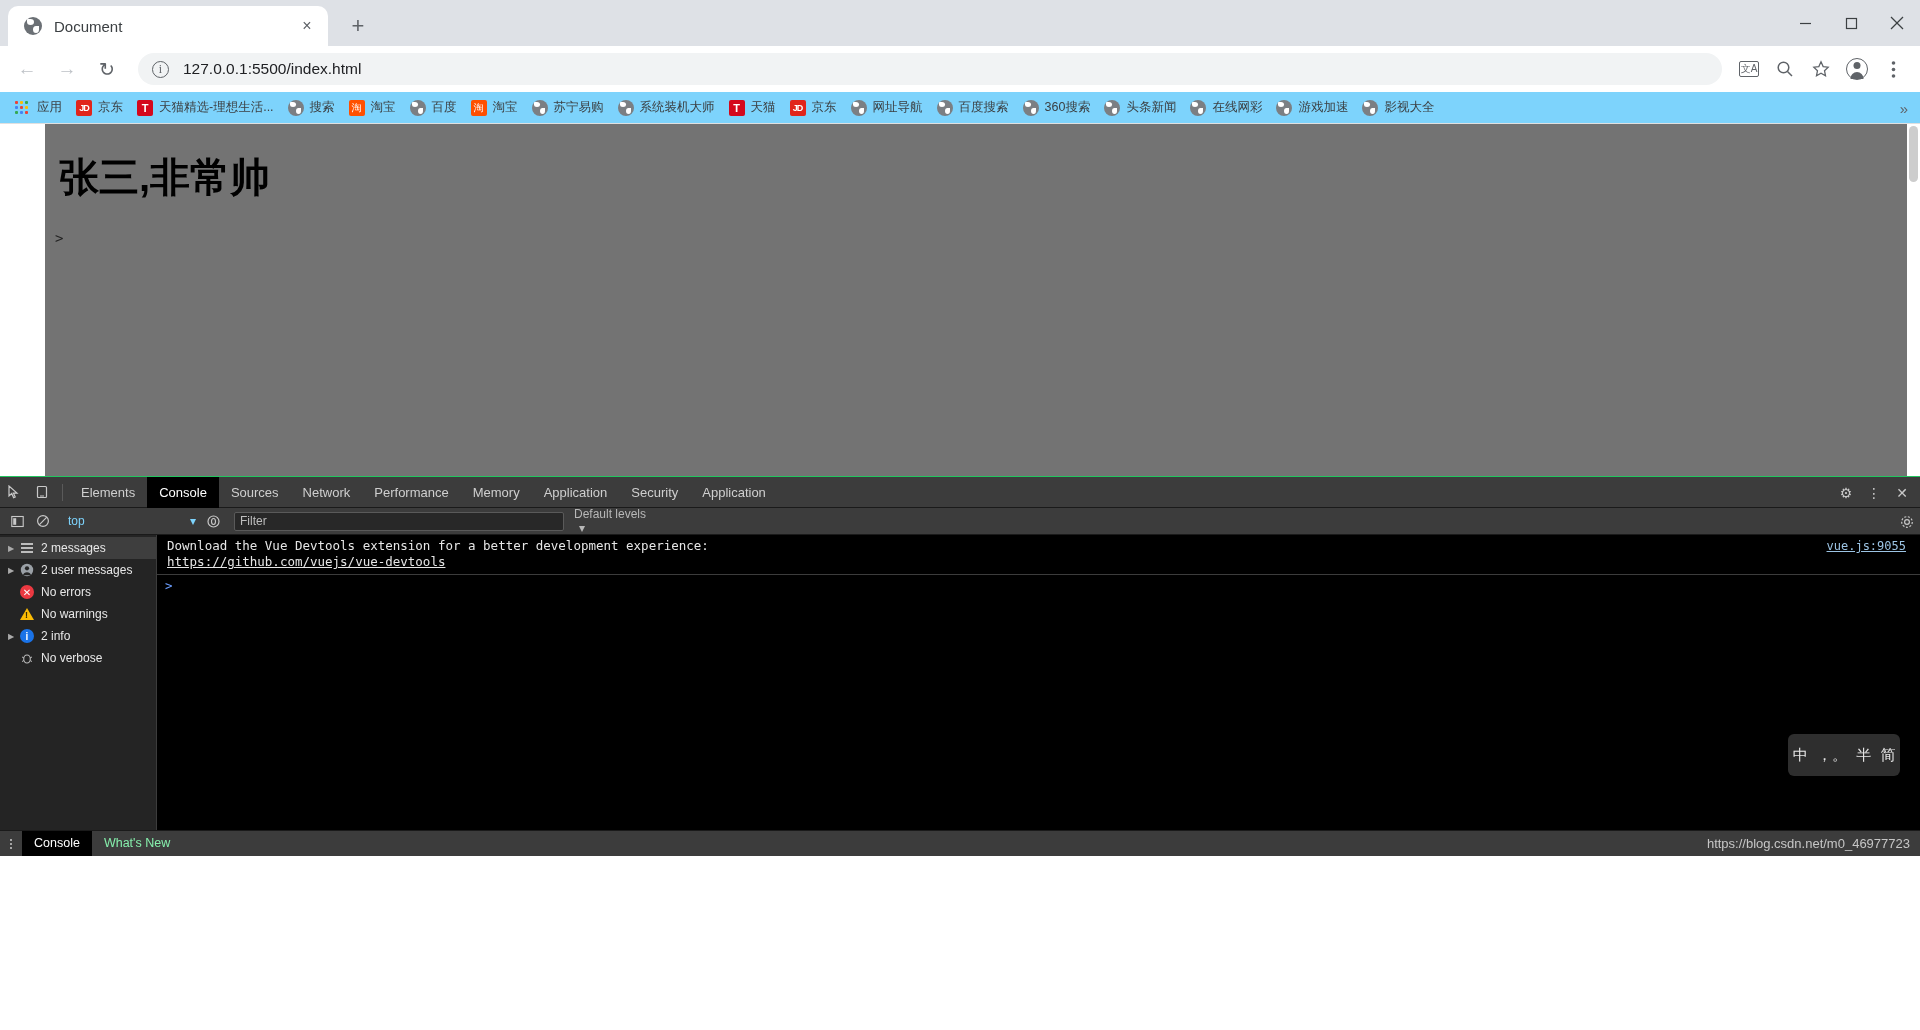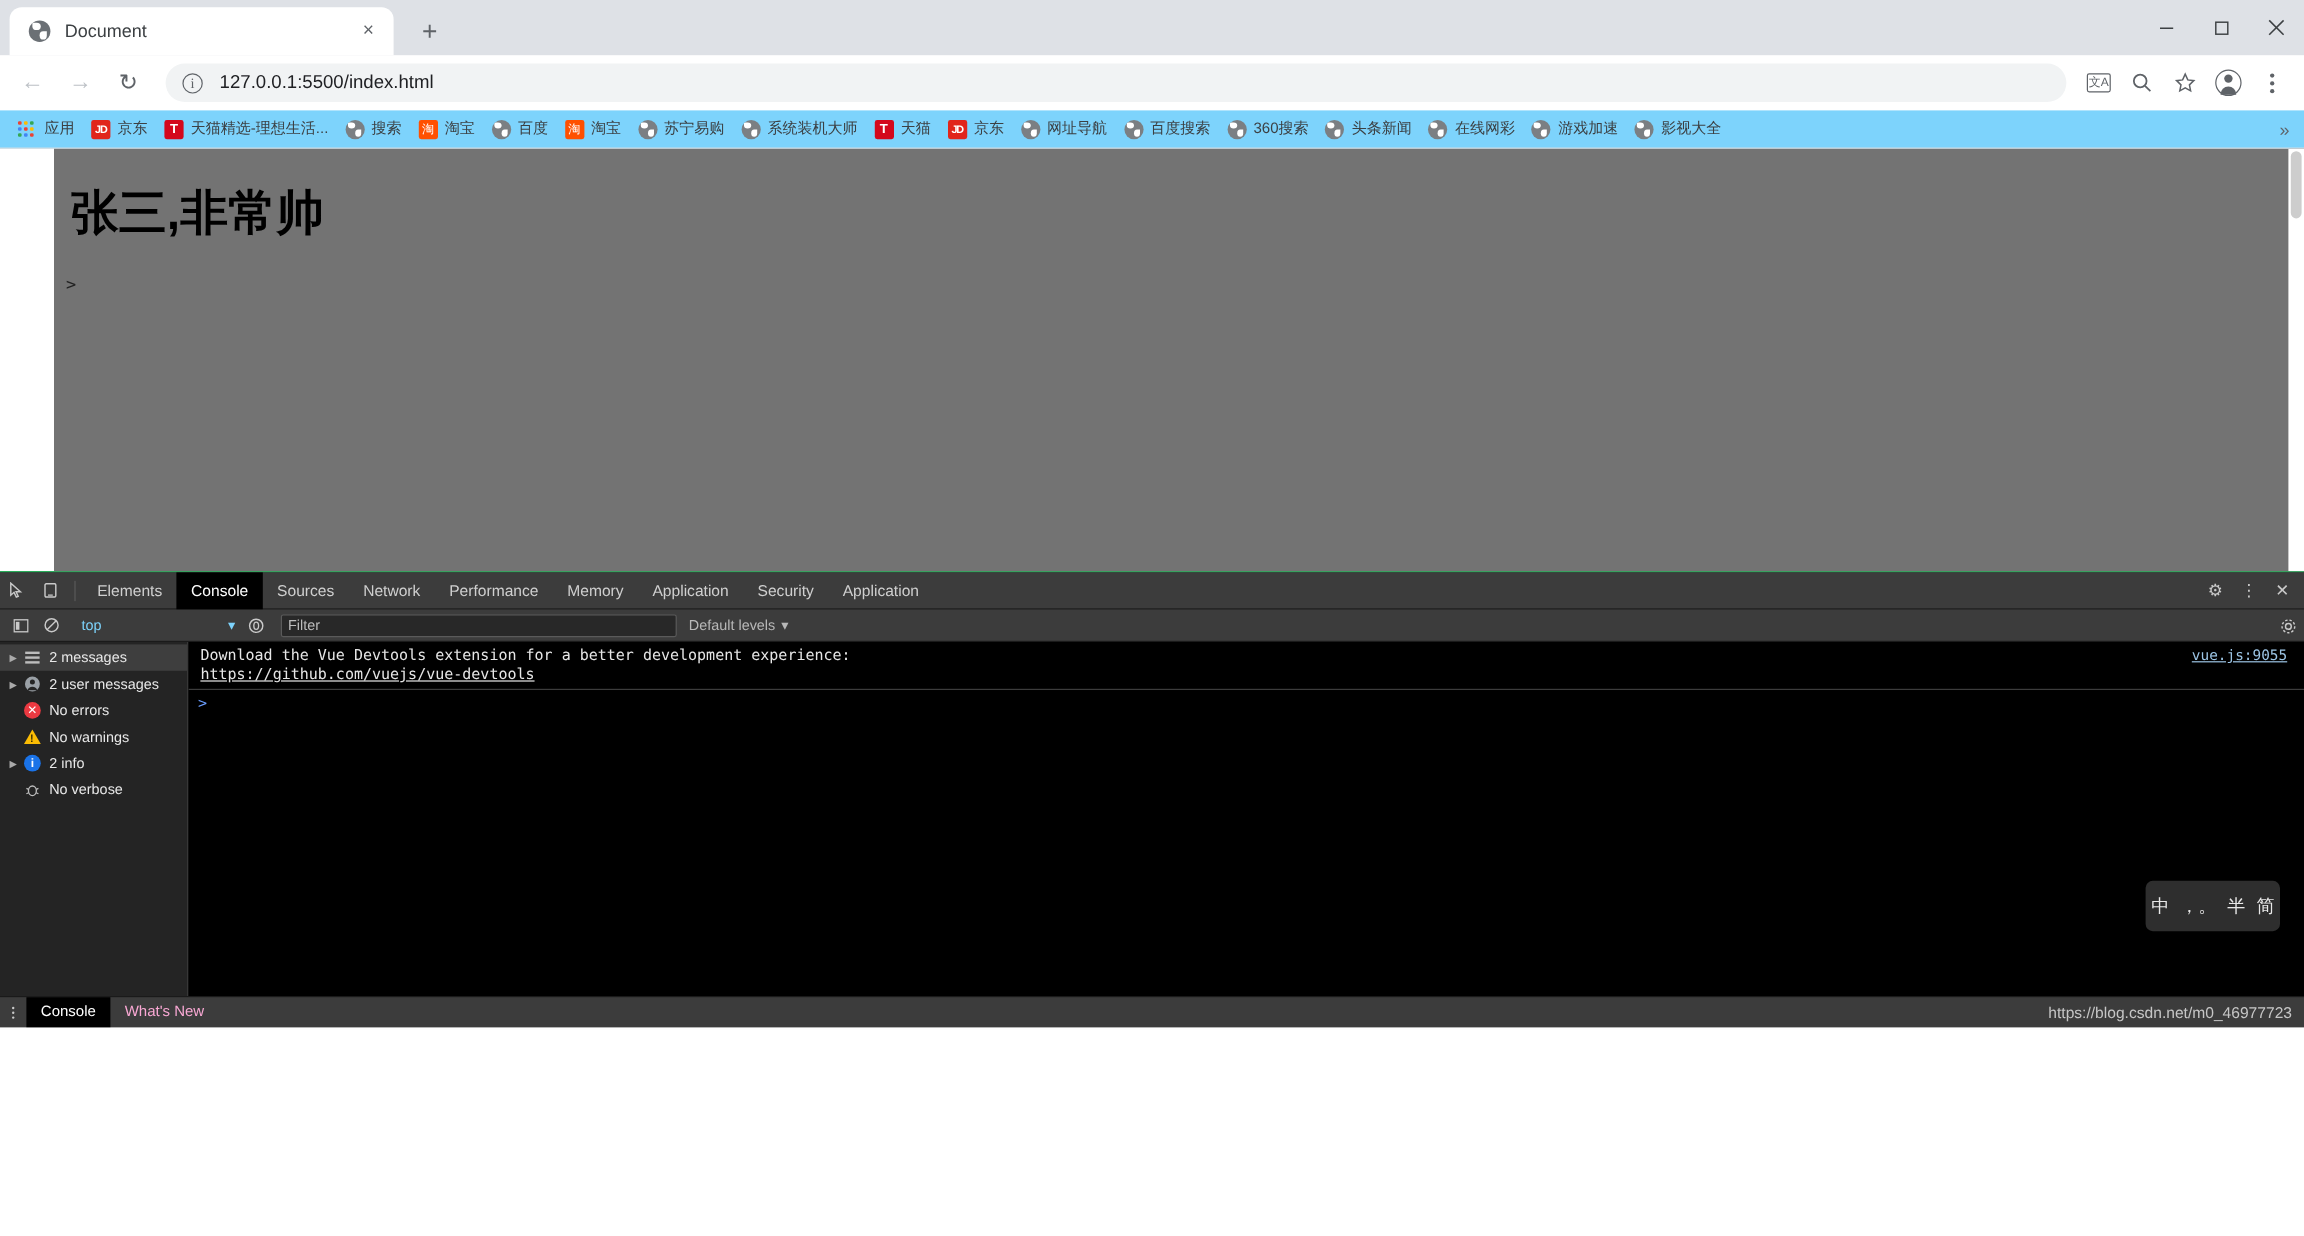--- a/index.html
+++ b/index.html
@@ -193,21 +193,21 @@
   .ctx-select {
     display: flex; align-items: center; width: 140px; height: 20px; margin-left: 4px;
     color: #7dd3fc; font-size: 12px; justify-content: space-between; padding: 0 4px 0 8px;
   }
   .filter-input {
     flex: 0 0 330px; height: 19px; background: #282828; border: 1px solid #5a5a5a;
     border-radius: 2px; margin-left: 8px; padding: 0 5px; color: #bdbdbd; font-size: 12px;
     display: flex; align-items: center;
   }
   .levels {
-    margin-left: 10px; font-size: 12px; color: #b8b8b8; display: flex; align-items: flex-start;
+    margin-left: 10px; font-size: 12px; color: #b8b8b8; display: flex; align-items: flex-start; flex-direction: column;
   }
   .dt-toolbar-gear {
     position: absolute; right: 6px; top: 0; height: 27px; display: flex; align-items: center;
     color: #c9c9c9; font-size: 13px;
   }
 
   .console-body { flex: 1; display: flex; overflow: hidden; }
   .console-sidebar {
     flex: 0 0 157px; background: #242424; border-right: 1px solid #3c3c3c;
     padding-top: 2px;
@@ -267,21 +267,21 @@
 
   .dt-drawer {
     flex: 0 0 25px; background: #3c3c3c; border-top: 1px solid #1a1a1a;
     display: flex; align-items: center; position: relative;
   }
   .drawer-dots {
     width: 22px; display: flex; flex-direction: column; align-items: center; gap: 2px;
   }
   .drawer-dots i { width: 2px; height: 2px; background: #c9c9c9; border-radius: 50%; display:block; }
   .drawer-tab {
-    padding: 0 12px; height: 25px; line-height: 25px; font-size: 12.5px; color: #f9a8d4;
+    padding: 0 12px; height: 25px; line-height: 25px; font-size: 12.5px; color: #86efac;
   }
   .drawer-tab.active { background: #000; color: #fff; }
   .watermark {
     position: absolute; right: 10px; top: 0; height: 25px; line-height: 25px;
     font-size: 13px; color: #c6c6c6;
   }
   .dt-body-wrap { flex: 1; display: flex; flex-direction: column; position: relative; overflow: hidden; }
 </style>
 </head>
 <body>

